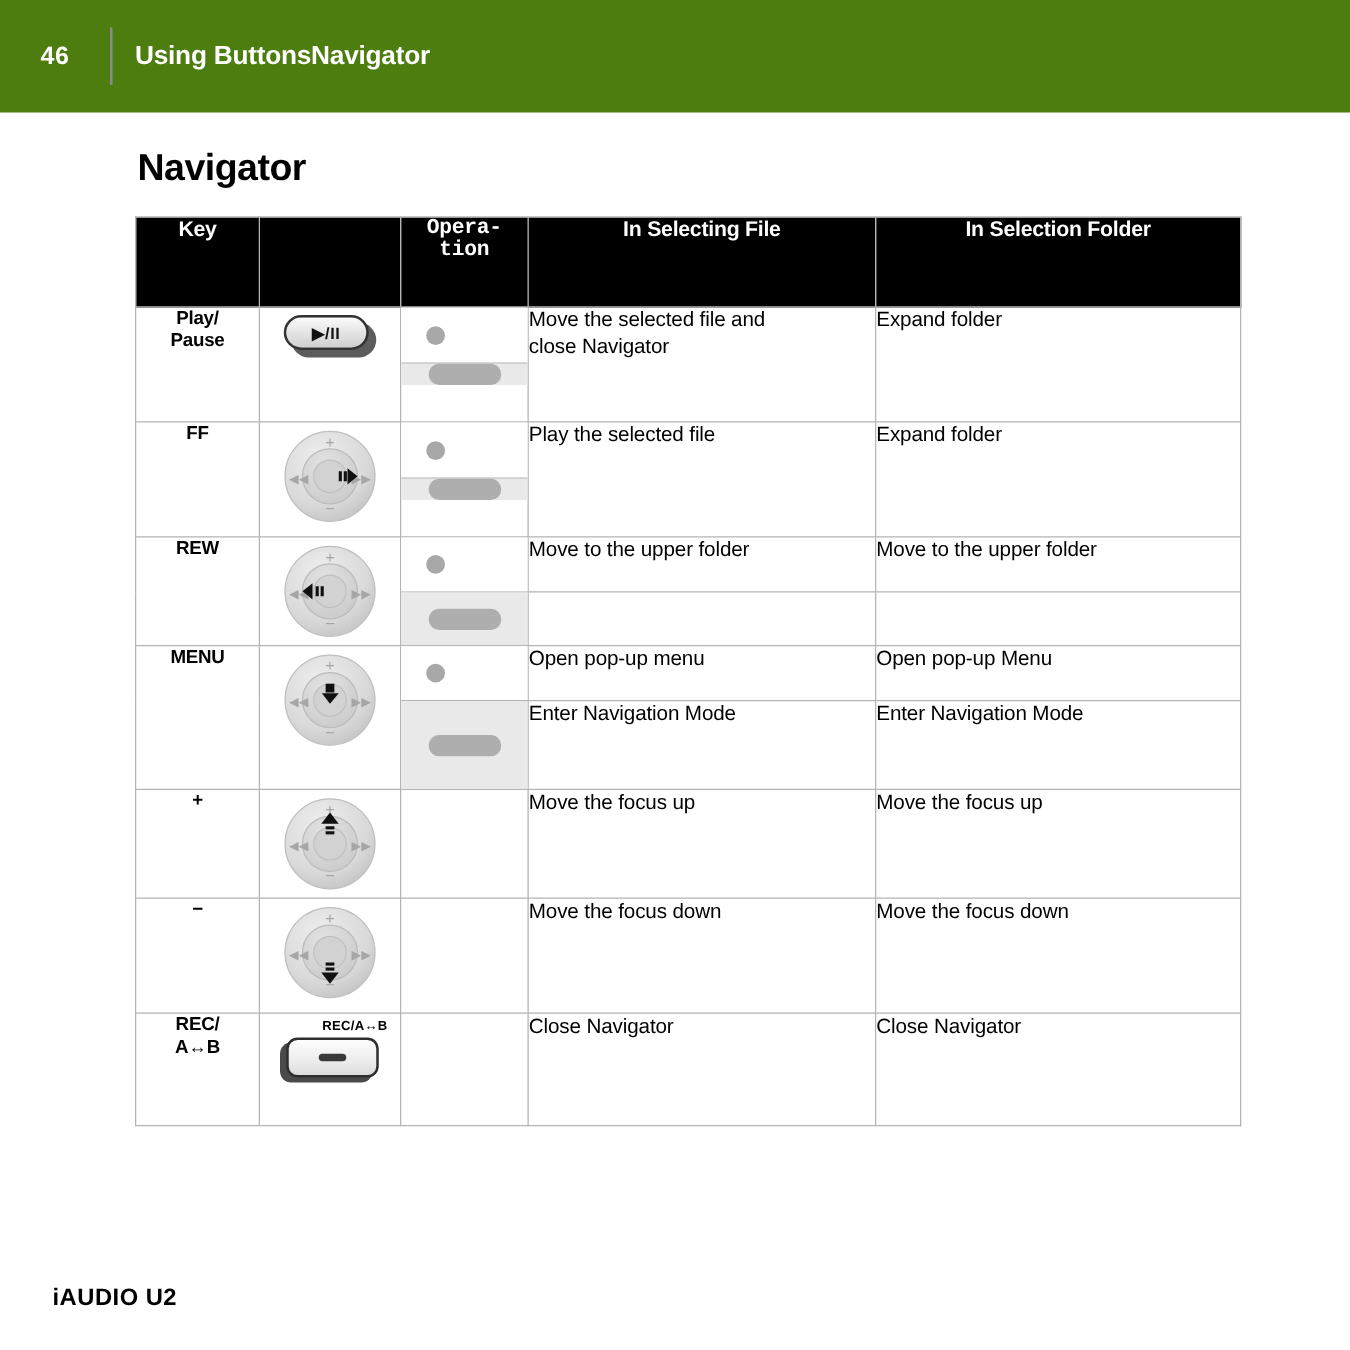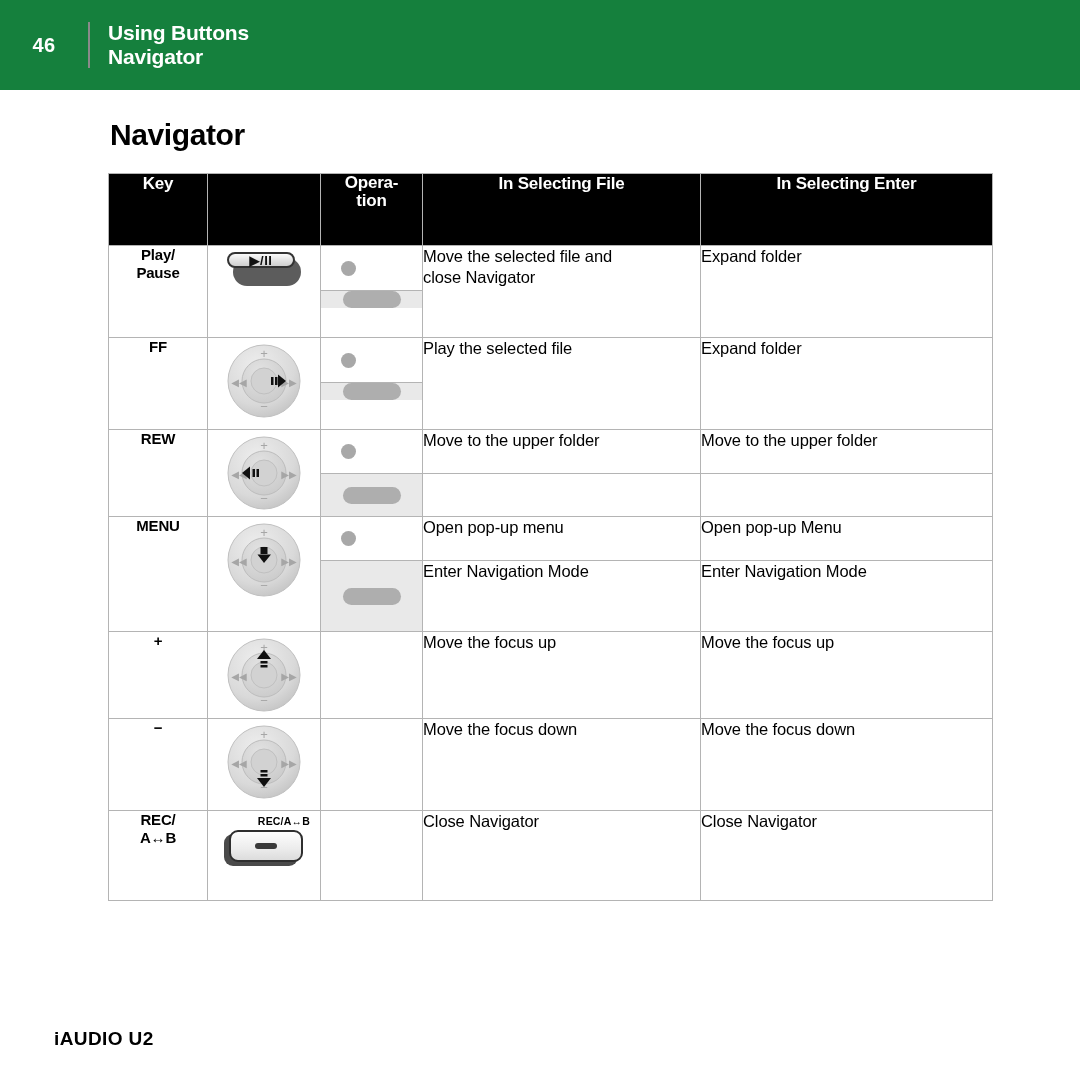--- a/index.html
+++ b/index.html
@@ -10,37 +10,37 @@
     font-family: "Liberation Sans", sans-serif;
     color: #000;
     overflow: hidden;
     position: relative;
   }
 
   
   .topbar {
     position: absolute; top:0; left:0;
     width: 1080px; height: 90px;
-    background: #15803d;
+    background: #4d7c0f;
     display: flex; align-items: center;
   }
   .page-num {
     color: #ffffff;
     font-size: 20px;
     font-weight: bold;
     width: 88px;
     text-align: center;
     letter-spacing: .5px;
   }
   .hdr-divider {
     width: 2px; height: 46px; background: #8a8a8a;
     margin-right: 18px;
   }
   .hdr-titles {
-    display:flex; flex-direction:column; justify-content:center;
+    display:flex; flex-direction:row; justify-content:center;
     line-height: 1.12;
   }
   .hdr-titles span {
     color:#ffffff; font-size:21px; font-weight:bold;
     letter-spacing: -0.2px;
   }
 
   
   .page-title {
     position: absolute; top: 118px; left: 110px;
@@ -72,21 +72,21 @@
     text-align: center;
     vertical-align: middle;
     border-color: #9a9a9a;
     letter-spacing: -0.2px;
   }
   th.th-key { width: 99px; }
   th.th-icon { width: 113px; }
   th.th-op  { width: 102px; }
   th.th-file { width: 278px; }
   th.th-folder { width: 292px; }
-  th.th-op span { display:block; line-height:1.08; }
+  th.th-op span { display:block; line-height:1.08;font-family:Liberation Mono, monospace; }
 
   
   td.key-cell {
     text-align: center;
     font-size: 15px;
     font-weight: bold;
     padding-top: 14px;
     line-height: 1.22;
     letter-spacing: -0.2px;
   }
@@ -135,21 +135,21 @@
     margin: 6px auto 0 auto;
   }
   .pp-shadow {
     position:absolute; left:6px; top:6px;
     width: 68px; height: 28px;
     border-radius: 14px;
     background: #5c5c5c;
   }
   .pp-face {
     position:absolute; left:0; top:0;
-    width: 68px; height: 16px;
+    width: 68px; height: 28px;
     border-radius: 14px;
     border: 2px solid #333333;
     background: linear-gradient(180deg,#fbfbfb 0%,#e2e2e2 55%,#cfcfcf 100%);
     display:flex; align-items:center; justify-content:center;
     font-size: 13px; font-weight: bold; letter-spacing:0.5px;
     color:#111;
   }
 
   
   .rec-wrap { width: 92px; margin: 4px auto 0 auto; }
@@ -170,21 +170,21 @@
     background: linear-gradient(180deg,#fdfdfd 0%,#ececec 60%,#dcdcdc 100%);
     display:flex; align-items:center; justify-content:center;
   }
   .rec-dash { width: 22px; height: 6px; border-radius: 3px; background:#3a3a3a; }
 
   
   .wheel { display:block; margin: 2px auto 0 auto; }
 
   
   .footer {
-    position:absolute; left: 54px; top: 1028px;
+    position:absolute; left: 42px; top: 1028px;
     font-size: 19px; font-weight: bold; letter-spacing: 0.4px;
   }
 </style>
 </head>
 <body>
 
 <div class="topbar">
   <div class="page-num">46</div>
   <div class="hdr-divider"></div>
   <div class="hdr-titles">
@@ -199,21 +199,21 @@
 <table class="nav-table">
   <thead>
     <tr>
       <th class="th-key">Key</th>
       <th class="th-icon"></th>
       <th class="th-op">
         <span>Opera-</span>
         <span>tion</span>
       </th>
       <th class="th-file">In Selecting File</th>
-      <th class="th-folder">In Selecting Enter</th>
+      <th class="th-folder">In Selection Folder</th>
     </tr>
   </thead>
   <tbody>
 
     <tr style="height:92px;">
       <td class="key-cell">
         <span>Play/</span>
         <span class="k2">Pause</span>
       </td>
       <td class="icon-cell">

